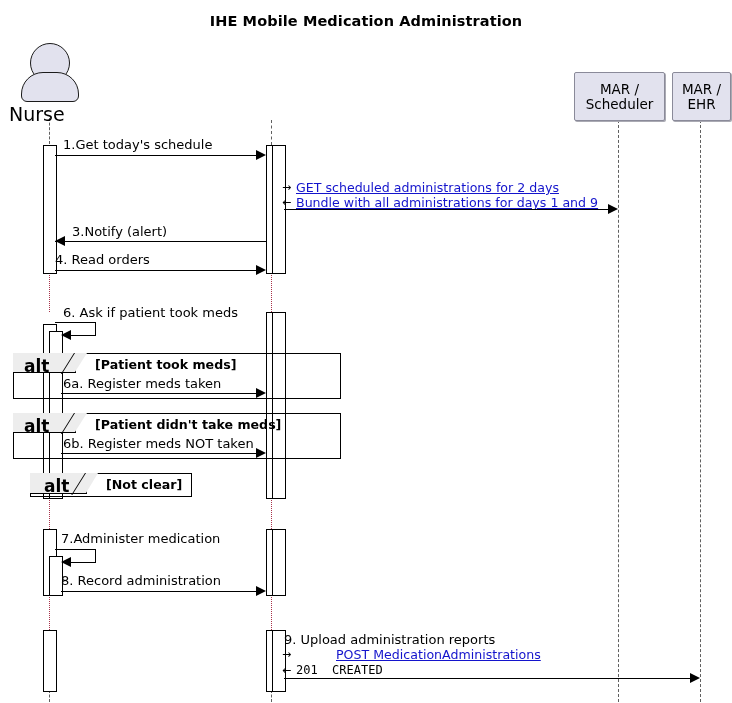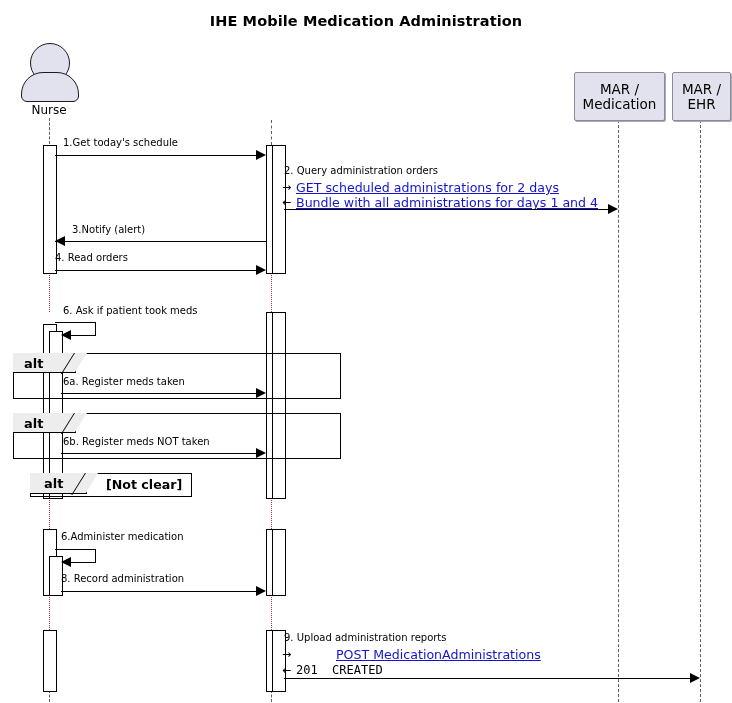--- a/index.html
+++ b/index.html
@@ -11,46 +11,46 @@
          font-size:14.5px;font-weight:bold;letter-spacing:.1px;}
   
   .pbox{position:absolute;background:#E2E2EE;border:1px solid #8A8A99;
         border-radius:2px;box-shadow:1px 1px 0 #aaaab3;
         display:flex;align-items:center;justify-content:center;text-align:center;
         font-size:13.5px;line-height:15px;color:#000;}
   
   .actor-head{position:absolute;background:#E2E2EE;border:1.6px solid #1b1b1b;border-radius:50%;}
   .actor-body{position:absolute;background:#E2E2EE;border:1.6px solid #1b1b1b;
               border-radius:22px 22px 6px 6px;}
-  .actor-label{position:absolute;font-size:12px;text-align:center;}
+  .actor-label{position:absolute;font-size:19px;}
   
   .life{position:absolute;width:0;border-left:1px dashed #606060;}
   .life-red{position:absolute;width:0;border-left:1px dotted #A8324A;}
   
   .act{position:absolute;background:#ffffff;border:1px solid #000;}
   
   .mline{position:absolute;height:0;border-top:1px solid #000;}
   .vline{position:absolute;width:0;border-left:1px solid #000;}
   .arrow-r{position:absolute;width:0;height:0;
            border-top:5px solid transparent;border-bottom:5px solid transparent;
            border-left:10px solid #000;}
   .arrow-l{position:absolute;width:0;height:0;
            border-top:5px solid transparent;border-bottom:5px solid transparent;
            border-right:10px solid #000;}
-  .mtext{position:absolute;font-size:10px;white-space:pre;}
+  .mtext{position:absolute;font-size:13px;white-space:pre;}
   .mlink{position:absolute;font-size:12.6px;white-space:pre;color:#1414CC;
          text-decoration:underline;}
   .mono{position:absolute;font-size:12px;white-space:pre;
         font-family:"DejaVu Sans Mono","Liberation Mono",monospace;}
   .minidir{position:absolute;font-size:11px;color:#000;white-space:pre;}
   
   .frame{position:absolute;border:1.6px solid #000;background:transparent;}
   .frame-tab{position:absolute;background:#EDEDED;border:1.4px solid #000;
              border-top:none;border-left:none;}
-  .frame-tab-label{position:absolute;font-size:13px;font-weight:bold;}
+  .frame-tab-label{position:absolute;font-size:17px;font-weight:bold;}
   .frame-cond{position:absolute;font-size:12.6px;font-weight:bold;white-space:pre;}
 </style>
 </head>
 <body>
 
 <div id="canvas">
 
   <div id="title">IHE Mobile Medication Administration</div>
 
   <div class="life" style="left:49px;top:118px;height:26px;"></div>
@@ -68,21 +68,21 @@
   <div class="life" style="left:618px;top:120px;height:582px;"></div>
   <div class="life" style="left:700px;top:120px;height:582px;"></div>
 
   <div class="actor-head" style="left:30px;top:43px;width:38px;height:38px;"></div>
   <div class="actor-body" style="left:21px;top:72px;width:56px;height:28px;"></div>
   <div class="actor-label" style="left:9px;top:103px;width:80px;">Nurse</div>
 
 
   <div class="pbox" style="left:574px;top:72px;width:89px;height:47px;flex-direction:column;">
     <span>MAR /</span>
-    <span>Medication</span>
+    <span>Scheduler</span>
   </div>
 
   <div class="pbox" style="left:672px;top:72px;width:57px;height:47px;flex-direction:column;">
     <span>MAR /</span>
     <span>EHR</span>
   </div>
 
   <div class="act" style="left:43px;top:145px;width:12px;height:127px;"></div>
   <div class="act" style="left:43px;top:324px;width:12px;height:173px;"></div>
   <div class="act" style="left:43px;top:529px;width:12px;height:65px;"></div>
@@ -98,25 +98,24 @@
 
   <div class="act" style="left:272px;top:145px;width:12px;height:127px;"></div>
   <div class="act" style="left:272px;top:312px;width:12px;height:185px;"></div>
   <div class="act" style="left:272px;top:529px;width:12px;height:65px;"></div>
   <div class="act" style="left:272px;top:630px;width:12px;height:60px;"></div>
 
   <div class="mtext" style="left:63px;top:137px;">1.Get today's schedule</div>
   <div class="mline" style="left:55px;top:155px;width:201px;"></div>
   <div class="arrow-r" style="left:256px;top:150px;"></div>
 
-  <div class="mtext" style="left:284px;top:165px;">2. Query administration orders</div>
   <div class="minidir" style="left:282px;top:181px;">→</div>
   <div class="mlink" style="left:296px;top:180px;">GET scheduled administrations for 2 days</div>
   <div class="minidir" style="left:282px;top:196px;">←</div>
-  <div class="mlink" style="left:296px;top:195px;">Bundle with all administrations for days 1 and 4</div>
+  <div class="mlink" style="left:296px;top:195px;">Bundle with all administrations for days 1 and 9</div>
   <div class="mline" style="left:284px;top:209px;width:326px;"></div>
   <div class="arrow-r" style="left:608px;top:204px;"></div>
 
   <div class="mtext" style="left:72px;top:224px;">3.Notify (alert)</div>
   <div class="mline" style="left:55px;top:241px;width:211px;"></div>
   <div class="arrow-l" style="left:55px;top:236px;"></div>
 
   <div class="mtext" style="left:55px;top:252px;">4. Read orders</div>
   <div class="mline" style="left:55px;top:270px;width:201px;"></div>
   <div class="arrow-r" style="left:256px;top:265px;"></div>
@@ -128,49 +127,51 @@
   <div class="arrow-l" style="left:61px;top:330px;"></div>
 
   <div class="frame" style="left:13px;top:353px;width:326px;height:44px;"></div>
   <div class="frame-tab" style="left:13px;top:353px;width:62px;height:19px;"></div>
   <div style="position:absolute;left:75px;top:353px;width:0;height:0;
               border-top:19px solid #EDEDED;border-right:12px solid transparent;
               pointer-events:none;"></div>
   <div style="position:absolute;left:74px;top:353px;width:0;height:21px;
               border-left:1.4px solid #000;transform:skewX(-32deg);transform-origin:top left;"></div>
   <div class="frame-tab-label" style="left:24px;top:356px;">alt</div>
+  <div class="frame-cond" style="left:95px;top:357px;">[Patient took meds]</div>
 
   <div class="mtext" style="left:63px;top:376px;">6a. Register meds taken</div>
   <div class="mline" style="left:61px;top:393px;width:195px;"></div>
   <div class="arrow-r" style="left:256px;top:388px;"></div>
 
   <div class="frame" style="left:13px;top:413px;width:326px;height:44px;"></div>
   <div class="frame-tab" style="left:13px;top:413px;width:62px;height:19px;"></div>
   <div style="position:absolute;left:75px;top:413px;width:0;height:0;
               border-top:19px solid #EDEDED;border-right:12px solid transparent;
               pointer-events:none;"></div>
   <div style="position:absolute;left:74px;top:413px;width:0;height:21px;
               border-left:1.4px solid #000;transform:skewX(-32deg);transform-origin:top left;"></div>
   <div class="frame-tab-label" style="left:24px;top:416px;">alt</div>
+  <div class="frame-cond" style="left:95px;top:417px;">[Patient didn't take meds]</div>
 
   <div class="mtext" style="left:63px;top:436px;">6b. Register meds NOT taken</div>
   <div class="mline" style="left:61px;top:453px;width:195px;"></div>
   <div class="arrow-r" style="left:256px;top:448px;"></div>
 
   <div class="frame" style="left:30px;top:473px;width:160px;height:22px;"></div>
   <div class="frame-tab" style="left:30px;top:473px;width:56px;height:20px;"></div>
   <div style="position:absolute;left:86px;top:473px;width:0;height:0;
               border-top:20px solid #EDEDED;border-right:12px solid transparent;
               pointer-events:none;"></div>
   <div style="position:absolute;left:85px;top:473px;width:0;height:22px;
               border-left:1.4px solid #000;transform:skewX(-32deg);transform-origin:top left;"></div>
   <div class="frame-tab-label" style="left:44px;top:476px;">alt</div>
   <div class="frame-cond" style="left:106px;top:477px;text-align:center;">[Not clear]</div>
 
-  <div class="mtext" style="left:61px;top:531px;">6.Administer medication</div>
+  <div class="mtext" style="left:61px;top:531px;">7.Administer medication</div>
   <div class="mline" style="left:55px;top:549px;width:41px;"></div>
   <div class="vline" style="left:95px;top:549px;height:13px;"></div>
   <div class="mline" style="left:65px;top:562px;width:31px;"></div>
   <div class="arrow-l" style="left:61px;top:557px;"></div>
 
   <div class="mtext" style="left:61px;top:573px;">8. Record administration</div>
   <div class="mline" style="left:61px;top:591px;width:195px;"></div>
   <div class="arrow-r" style="left:256px;top:586px;"></div>
 
   <div class="mtext" style="left:284px;top:632px;">9. Upload administration reports</div>

